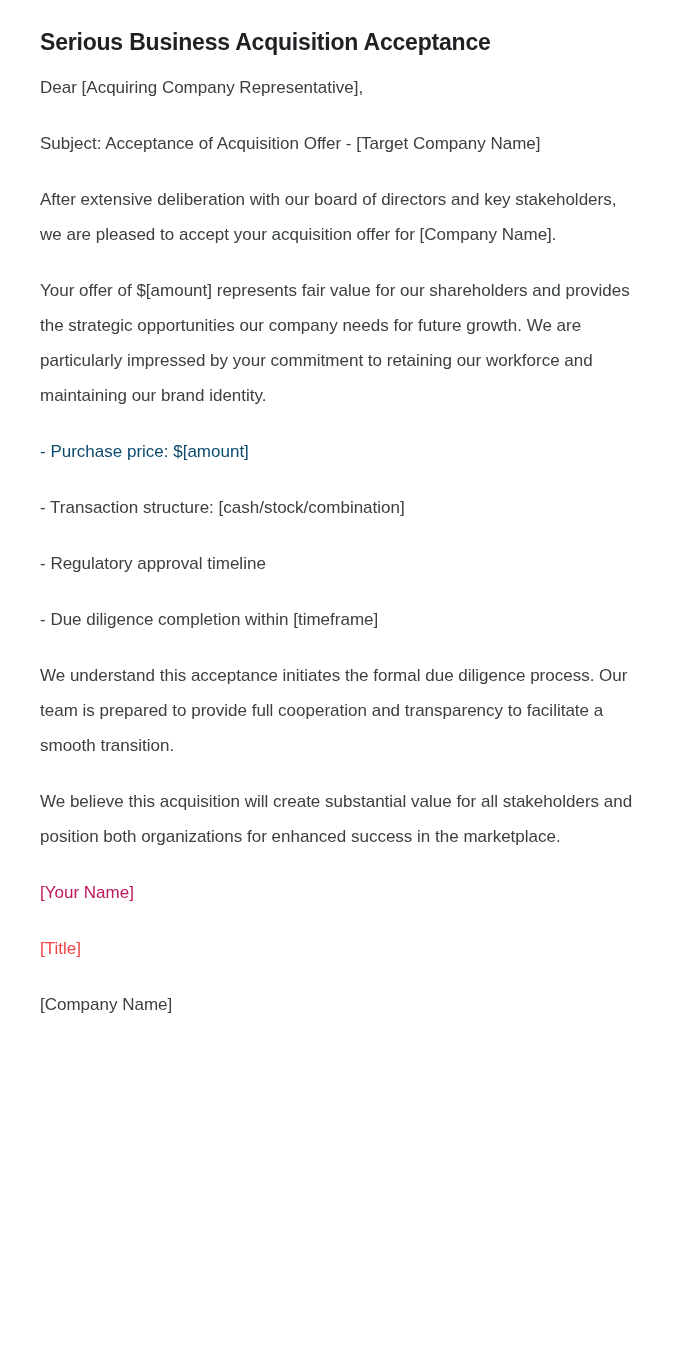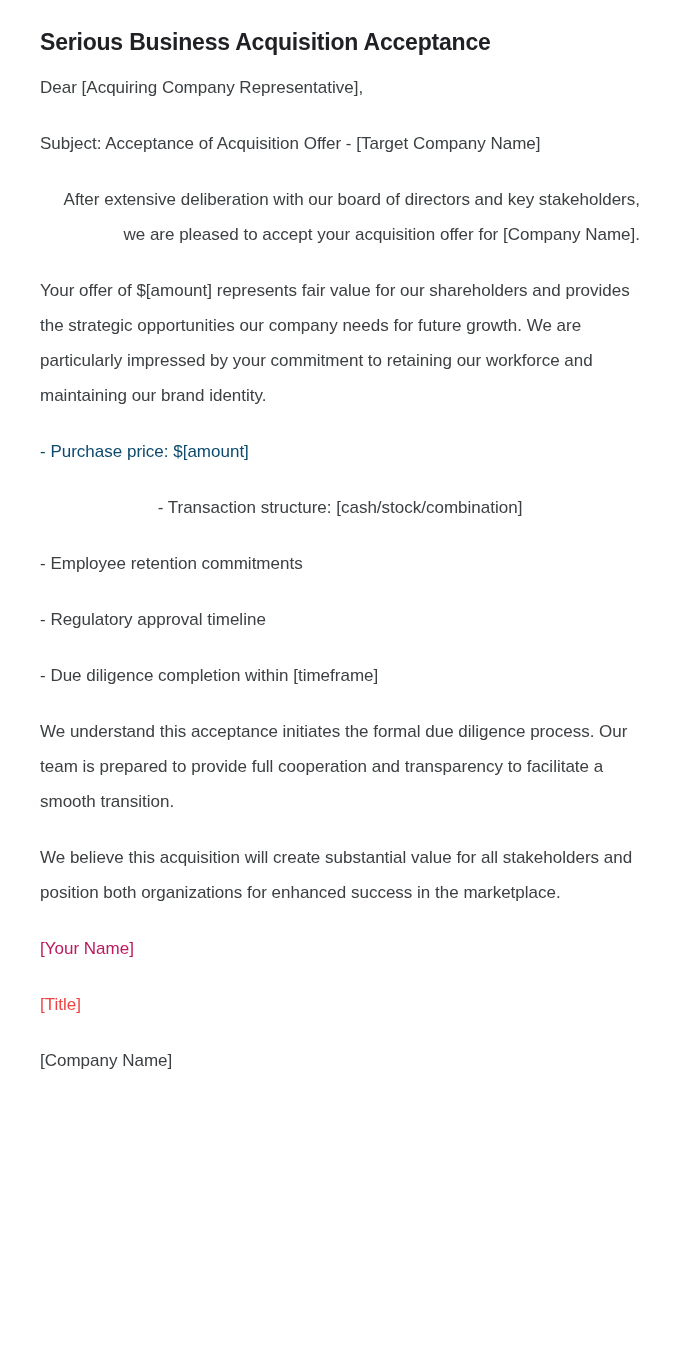--- a/index.html
+++ b/index.html
@@ -45,25 +45,24 @@
   }
 </style>
 </head>
 <body style="background: rgb(255, 255, 255);">
 
 <div class="page" style="background: rgb(255, 255, 255);">
   <h1 class="doc-title" style="color: rgb(32, 33, 36);">Serious Business Acquisition Acceptance</h1>
   <div class="doc-body">
       <p class="para" style="color: rgb(60, 64, 67);">Dear [Acquiring Company Representative],</p>
       <p class="para" style="color: rgb(60, 64, 67);">Subject: Acceptance of Acquisition Offer - [Target Company Name]</p>
-      <p class="para" style="color: rgb(60, 64, 67); text-align: right;">After extensive deliberation with our board of directors and key stakeholders, we are pleased to accept your acquisition offer for [Company Name].</p>
+      <p class="para" style="color: rgb(60, 64, 67);">After extensive deliberation with our board of directors and key stakeholders, we are pleased to accept your acquisition offer for [Company Name].</p>
       <p class="para" style="color: rgb(60, 64, 67);">Your offer of $[amount] represents fair value for our shareholders and provides the strategic opportunities our company needs for future growth. We are particularly impressed by your commitment to retaining our workforce and maintaining our brand identity.</p>
       <p class="para" style="color: #0c4a6e;">- Purchase price: $[amount]</p>
-      <p class="para" style="color: rgb(60, 64, 67); text-align: center;">- Transaction structure: [cash/stock/combination]</p>
-      <p class="para" style="color: rgb(60, 64, 67);">- Employee retention commitments</p>
+      <p class="para" style="color: rgb(60, 64, 67);">- Transaction structure: [cash/stock/combination]</p>
       <p class="para" style="color: rgb(60, 64, 67);">- Regulatory approval timeline</p>
       <p class="para" style="color: rgb(60, 64, 67);">- Due diligence completion within [timeframe]</p>
       <p class="para" style="color: rgb(60, 64, 67);">We understand this acceptance initiates the formal due diligence process. Our team is prepared to provide full cooperation and transparency to facilitate a smooth transition.</p>
       <p class="para" style="color: rgb(60, 64, 67);">We believe this acquisition will create substantial value for all stakeholders and position both organizations for enhanced success in the marketplace.</p>
       <p class="para" style="color: #be185d;">[Your Name]</p>
       <p class="para" style="color: #ef4444; margin-top: 17px;">[Title]</p>
       <p class="para" style="color: rgb(60, 64, 67);">[Company Name]</p>
     </div>
 </div>
 

